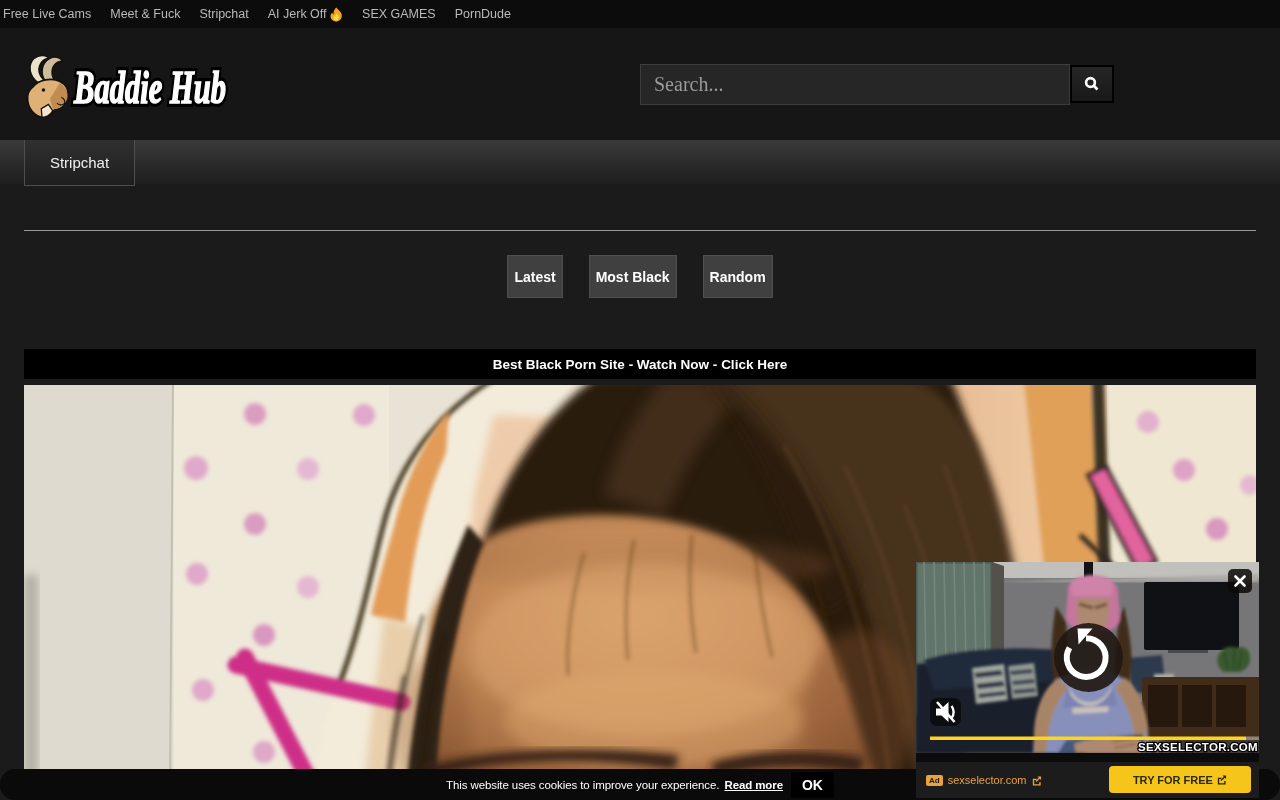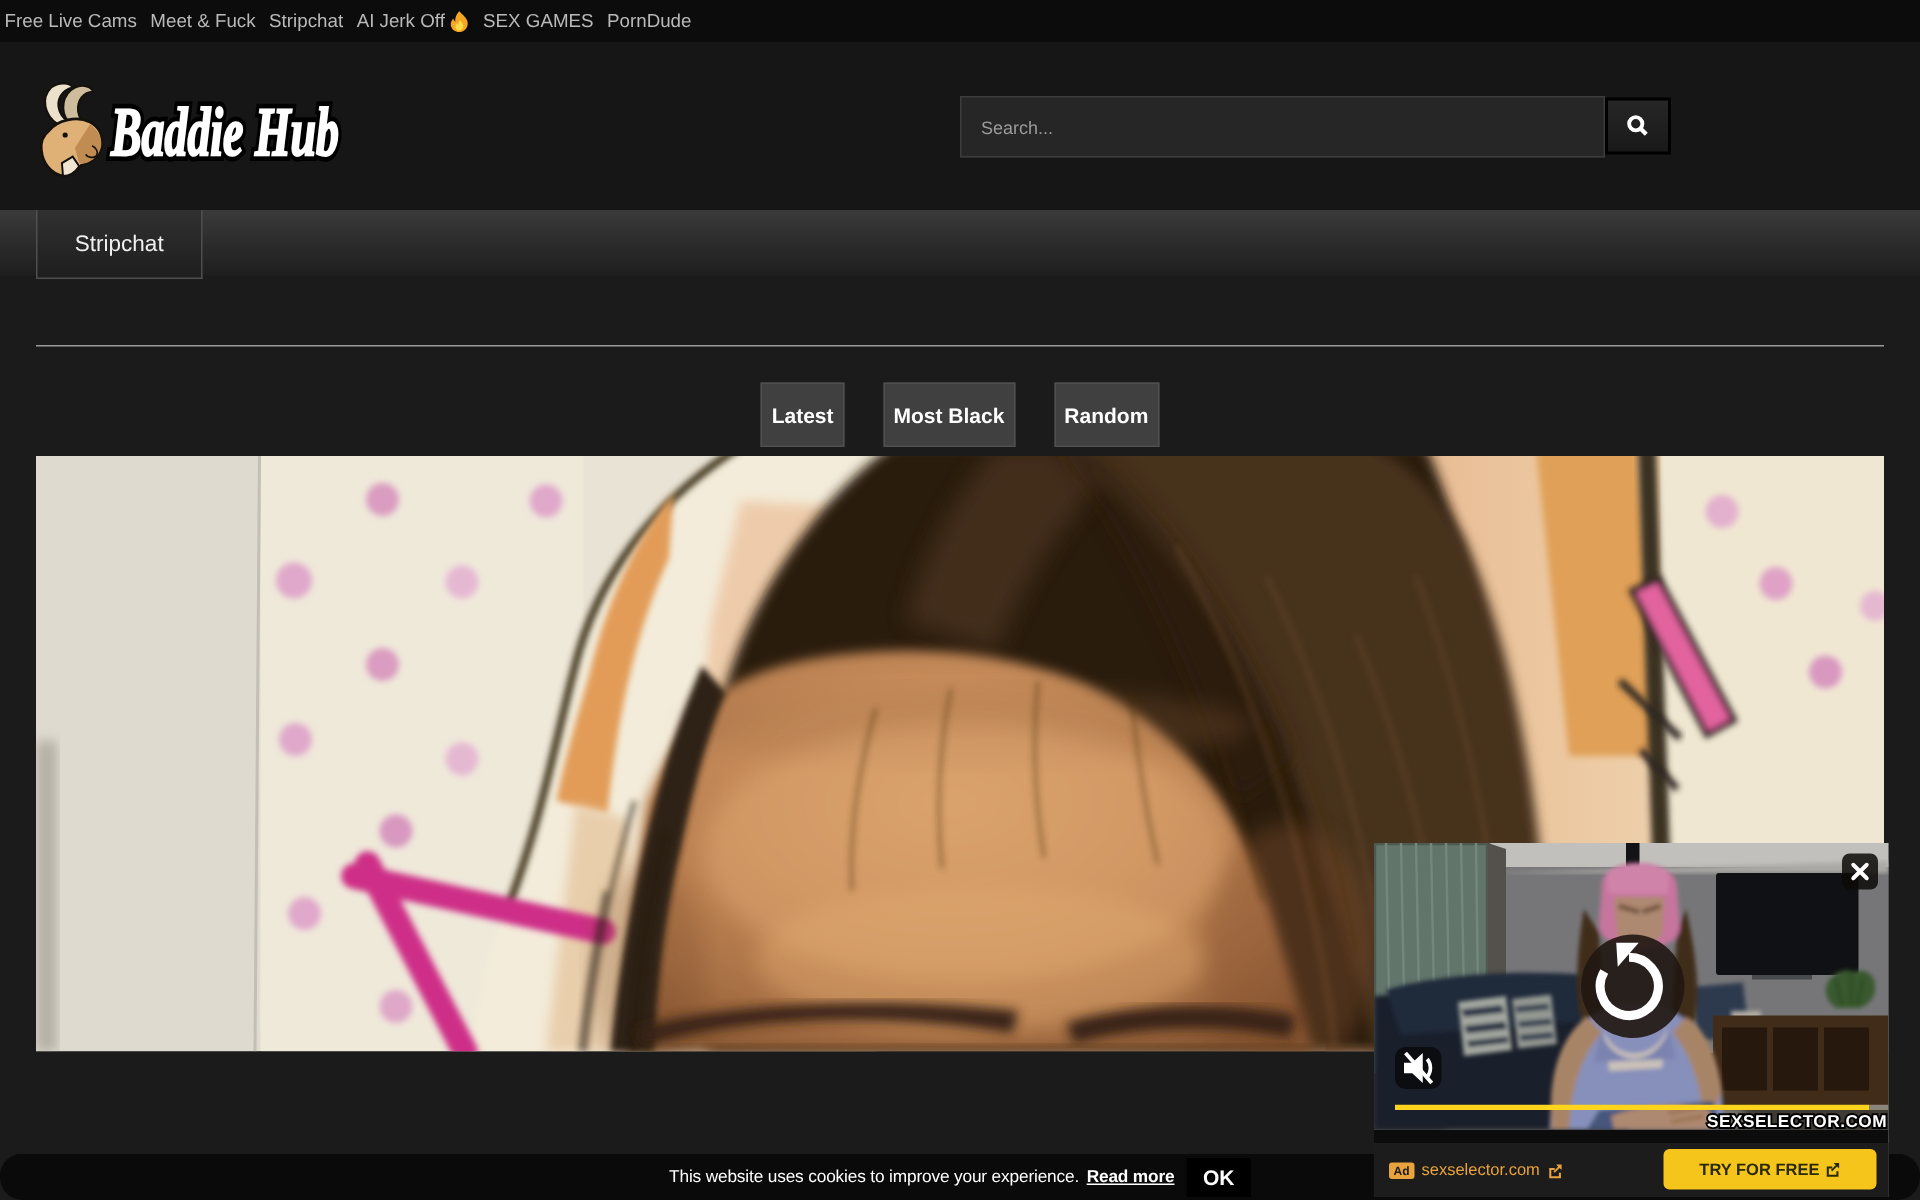--- a/index.html
+++ b/index.html
@@ -1,23 +1,23 @@
 <!DOCTYPE html>
 <html><head>
 <meta charset="utf-8">
 <title>BaddieHub</title>
 <style>
   * { margin:0; padding:0; box-sizing:border-box; }
   html,body { width:1280px; height:800px; overflow:hidden; background:#1b1b1b; font-family:"Liberation Sans", sans-serif; }
-  .topbar { height:28px; background:#0c0c0c; display:flex; align-items:center; padding-left:3px; }
+  .topbar { height:28px; background:#0c0c0c; display:flex; align-items:center; padding-left:3px;gap:10px; }
   .topbar a { color:#b9b9b9; font-size:12.5px; text-decoration:none; margin-right:9px; }
   .header { height:112px; background:#161616; position:relative; }
   .logo { position:absolute; left:22px; top:24px; }
   .searchwrap { position:absolute; left:640px; top:36px; display:flex; }
-  .searchinput { width:430px; height:41px; background:#262626; border:1px solid #3c3c3c; color:#9a9a9a; font-size:12px; padding-left:13px; display:flex; align-items:center; }
+  .searchinput { width:430px; height:41px; background:#262626; border:1px solid #3c3c3c; color:#9a9a9a; font-size:20px; padding-left:13px; display:flex; align-items:center;font-family:Liberation Serif, serif; }
   .searchbtn { width:44px; height:38px; margin-left:0px; margin-top:1px; background:linear-gradient(#262626,#191919); border:2px solid #000; display:flex; align-items:center; justify-content:center; }
   .navbar { height:44px; background:linear-gradient(#3a3a3a,#1e1e1e); position:relative; }
   .cattab { position:absolute; left:24px; top:0; width:111px; height:46px; border-left:1px solid #4e4e4e; border-right:1px solid #4e4e4e; border-bottom:1px solid #4e4e4e; background:linear-gradient(#303030,#1e1e1e); color:#efefef; font-size:15px; display:flex; align-items:center; justify-content:center; }
   .container { margin:0 24px; }
   .hr { border-top:1px solid #9a9a9a; margin-top:46px; }
   .tabs { display:flex; justify-content:center; gap:26px; margin-top:24px; }
   .tabbtn { height:43px; border:1px solid #4f4f4f; background:#404040; color:#ffffff; font-size:14px; font-weight:bold; display:flex; align-items:center; padding:0 6px; }
   .banner { margin-top:51px; height:30px; background:#000; color:#fff; font-size:13.5px; font-weight:bold; display:flex; align-items:center; justify-content:center; }
   .banner .ch { color:#fff; }
   .photo { margin-top:6px; height:397px; overflow:hidden; position:relative; }
@@ -73,20 +73,21 @@
 <div class="navbar">
     <div class="cattab">Stripchat</div>
   </div>
 <div class="container">
   <div class="hr"></div>
   <div class="tabs">
     <div class="tabbtn">Latest</div>
     <div class="tabbtn">Most Black</div>
     <div class="tabbtn">Random</div>
   </div>
+  <div class="banner">Best&nbsp;Black&nbsp;Porn&nbsp;Site&nbsp;-&nbsp;Watch&nbsp;Now&nbsp;-&nbsp;<span class="ch">Click&nbsp;Here</span></div>
   <div class="photo" id="photo">
     <svg width="1232" height="397" viewBox="0 0 1232 397">
       <defs>
         <filter id="b2">
             <feGaussianBlur stdDeviation="2"></feGaussianBlur>
           </filter>
         <filter id="b4">
             <feGaussianBlur stdDeviation="4"></feGaussianBlur>
           </filter>
         <filter id="b7">

